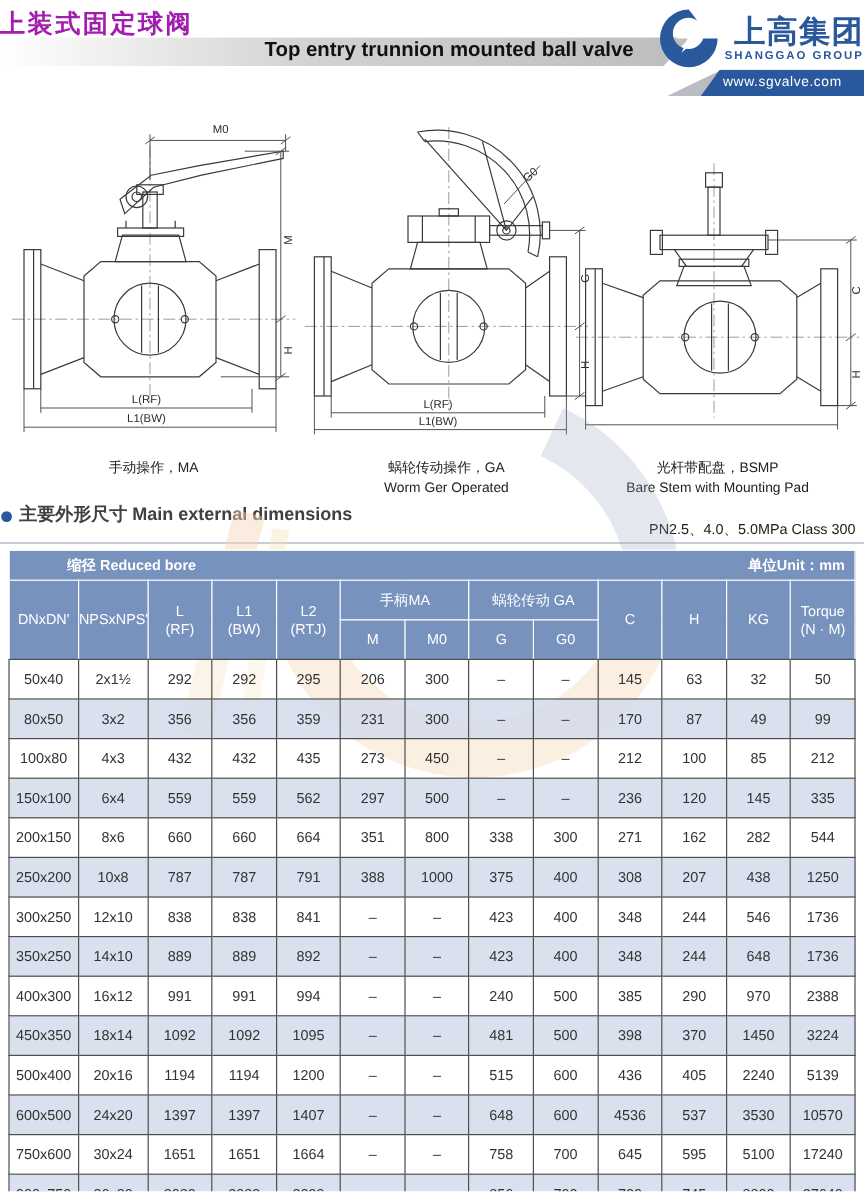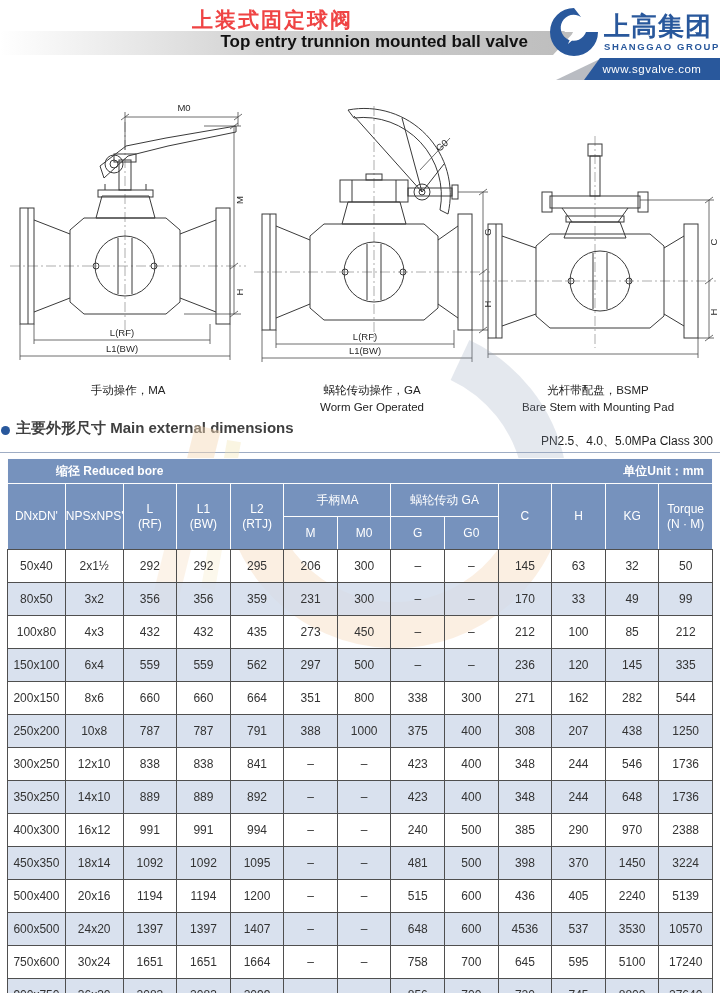--- a/index.html
+++ b/index.html
@@ -1,30 +1,30 @@
 <!DOCTYPE html>
 <html><head>
 <meta charset="utf-8">
 <style>
   html,body{margin:0;padding:0;background:#fff;}
   .page{position:relative;width:720px;height:993px;background:#fff;overflow:hidden;
         font-family:"Liberation Sans","DejaVu Sans",sans-serif;color:#222;}
 
   
-  .title-zh{position:absolute;top:6px;left:0;width:545px;text-align:center;
-            font-size:21px;font-weight:bold;color:#ef4444;letter-spacing:2px;}
+  .title-zh{position:absolute;top:6px;left:0;width:545px;text-align:left;
+            font-size:21px;font-weight:bold;color:#a21caf;letter-spacing:2px;}
   .gray-band{position:absolute;top:31px;left:0;width:575px;height:24px;
              background:linear-gradient(90deg,rgba(235,235,235,0) 0%,#d2d2d2 45%,#bdbdbd 100%);
              clip-path:polygon(0 0,100% 0,calc(100% - 22px) 100%,0 100%);}
   .title-en{position:absolute;top:32px;left:0;width:528px;text-align:right;
             font-size:17px;font-weight:bold;color:#111;}
   .logo-block{position:absolute;top:6px;left:548px;width:172px;height:52px;display:flex;align-items:center;}
   .logo-g{flex:0 0 52px;height:52px;}
   .logo-words{margin-left:4px;}
-  .logo-zh{font-size:26px;font-weight:bold;color:#29589c;letter-spacing:1px;line-height:1;}
+  .logo-zh{font-size:26px;font-weight:bold;color:#29589c;letter-spacing:1px;line-height:1;text-align:right;}
   .logo-en{font-size:9.5px;font-weight:bold;color:#29589c;letter-spacing:1.6px;margin-top:2px;}
   .web-wedge{position:absolute;top:58px;left:556px;width:46px;height:22px;
              background:#b9bcc2;clip-path:polygon(100% 0,100% 100%,0 100%);}
   .web-bar{position:absolute;top:58px;left:584px;right:0;height:22px;background:#29589c;
            clip-path:polygon(16px 0,100% 0,100% 100%,0 100%);
            display:flex;align-items:center;justify-content:center;}
   .web-bar span{color:#fff;font-size:11.5px;letter-spacing:.5px;}
 
   
   .figure{position:absolute;top:96px;width:240px;}
@@ -327,21 +327,21 @@
             <td>80x50</td>
             <td>3x2</td>
             <td>356</td>
             <td>356</td>
             <td>359</td>
             <td>231</td>
             <td>300</td>
             <td>–</td>
             <td>–</td>
             <td>170</td>
-            <td>33</td>
+            <td>87</td>
             <td>49</td>
             <td>99</td>
           </tr>
           <tr>
             <td>100x80</td>
             <td>4x3</td>
             <td>432</td>
             <td>432</td>
             <td>435</td>
             <td>273</td>

